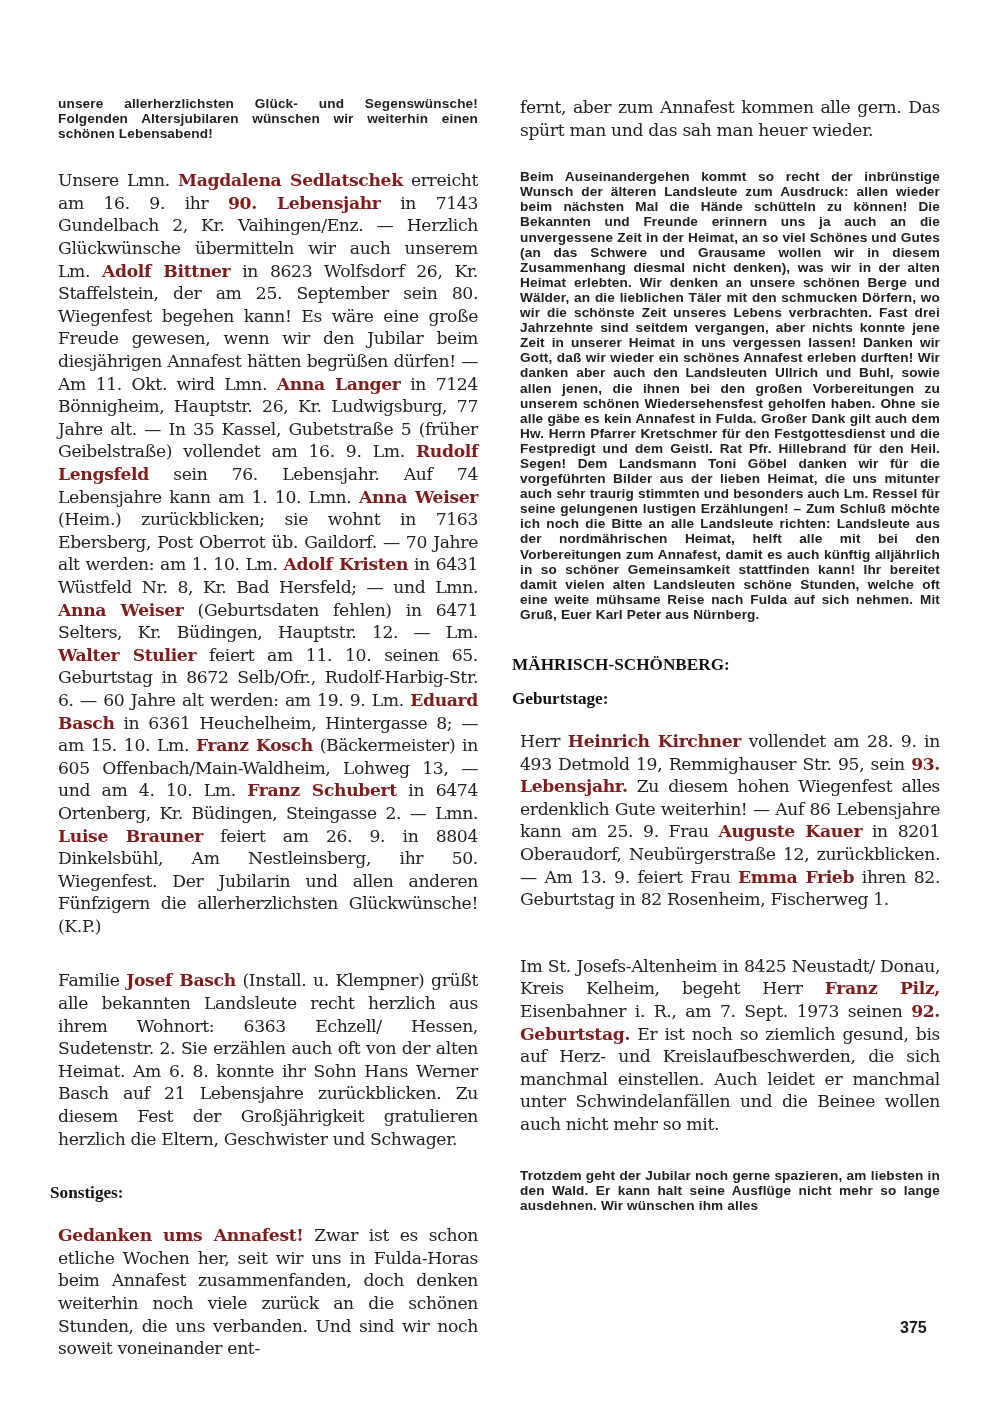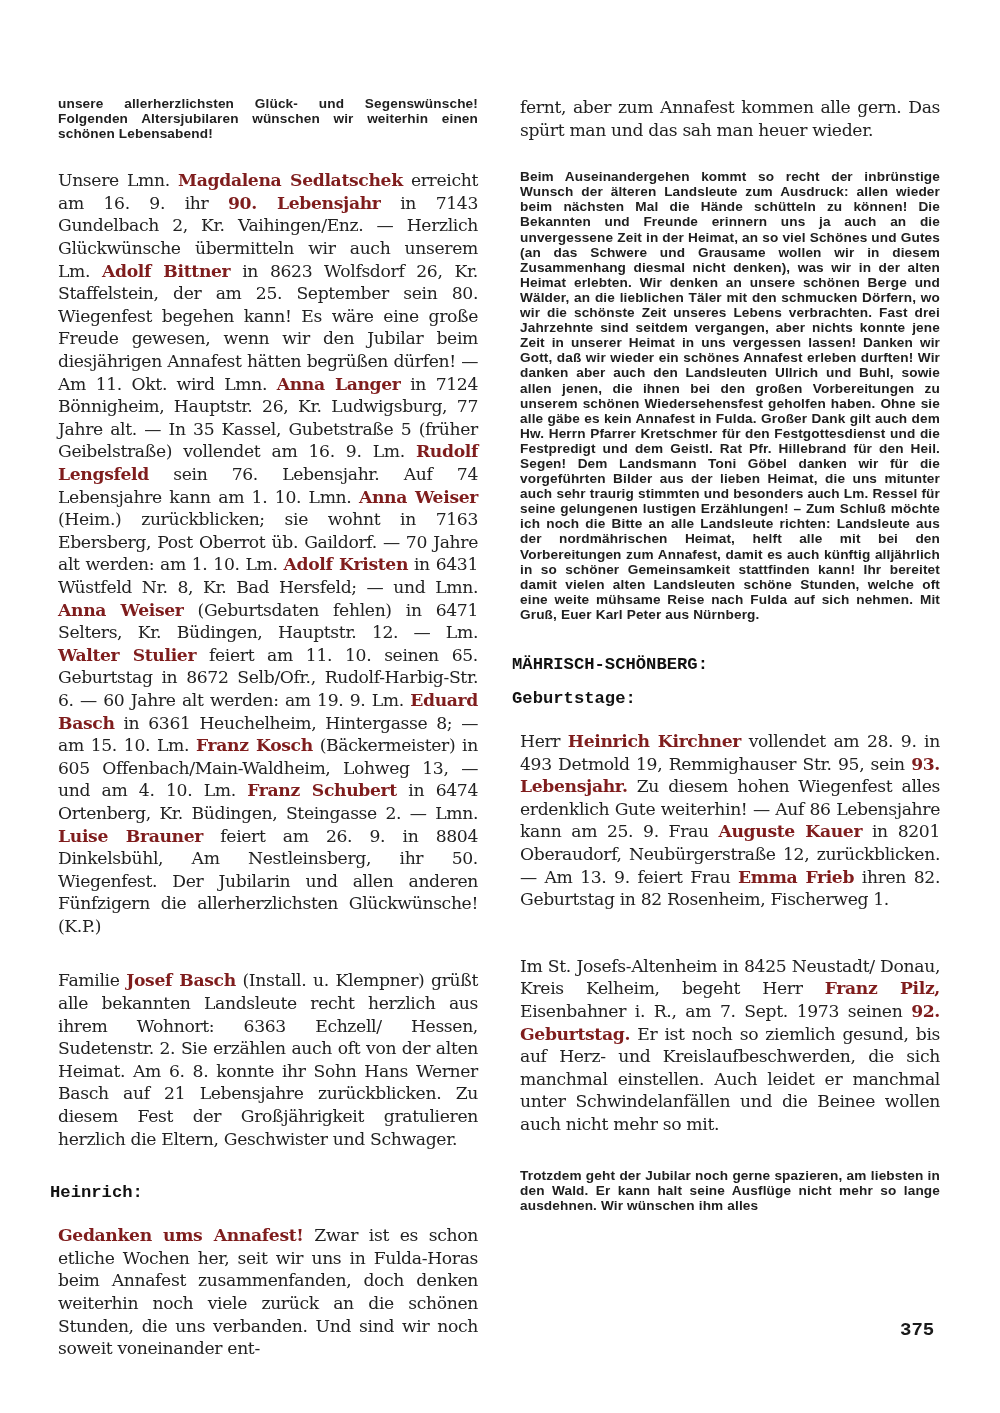--- a/index.html
+++ b/index.html
@@ -5,37 +5,37 @@
   html, body { margin: 0; padding: 0; background: #ffffff; }
   body { width: 1000px; height: 1413px; position: relative; overflow: hidden; color: #1a1a1a; }
   .col { position: absolute; top: 88px; }
   #col-left { left: 50px; width: 436px; }
   #col-right { left: 512px; width: 436px; }
   .p { text-align: justify; margin: 8px; }
   .small { font-family: "Liberation Sans", sans-serif; font-size: 13.6px; line-height: 15.1px; font-weight: bold; letter-spacing: 0.15px; color: #202020; }
   .small b { font-weight: bold; }
   .large { font-family: "DejaVu Serif", serif; font-size: 17.2px; line-height: 22.6px; letter-spacing: -0.35px; color: #222; }
   .large b { font-weight: bold; color: #7f1d1d; }
-  .heading { font-family: Liberation Mono, monospace; font-size: 17.2px; font-weight: bold; line-height: 22px; color: #111; margin: 0; }
+  .heading { font-family: Liberation Serif, serif; font-size: 17.2px; font-weight: bold; line-height: 22px; color: #111; margin: 0; }
   .gap-s { height: 12px; }
   .gap-m { height: 16px; }
   .gap-l { height: 24px; }
-  #page-number { position: absolute; left: 900px; top: 1319px; font-family: Liberation Mono, monospace; font-weight: bold; font-size: 19px; color: #1a1a1a; }
+  #page-number { position: absolute; left: 900px; top: 1319px; font-family: Liberation Sans, sans-serif; font-weight: bold; font-size: 16px; color: #1a1a1a; }
 </style>
 </head>
 <body>
 
 <div id="col-left" class="col">
     <p class="p small"><span>unsere allerherzlichsten Glück- und Segenswünsche! Folgenden Altersjubilaren wünschen wir weiterhin einen schönen Lebensabend!</span></p>
     <div class="gap-s"></div>
     <p class="p large"><span>Unsere Lmn. </span><b>Magdalena Sedlatschek</b><span> erreicht am 16. 9. ihr </span><b>90. Lebensjahr</b><span> in 7143 Gundelbach 2, Kr. Vaihingen/Enz. — Herzlich Glückwünsche übermitteln wir auch unserem Lm. </span><b>Adolf Bittner</b><span> in 8623 Wolfsdorf 26, Kr. Staffelstein, der am 25. September sein 80. Wiegenfest begehen kann! Es wäre eine große Freude gewesen, wenn wir den Jubilar beim diesjährigen Annafest hätten begrüßen dürfen! — Am 11. Okt. wird Lmn. </span><b>Anna Langer</b><span> in 7124 Bönnigheim, Hauptstr. 26, Kr. Ludwigsburg, 77 Jahre alt. — In 35 Kassel, Gubetstraße 5 (früher Geibelstraße) vollendet am 16. 9. Lm. </span><b>Rudolf Lengsfeld</b><span> sein 76. Lebensjahr. Auf 74 Lebensjahre kann am 1. 10. Lmn. </span><b>Anna Weiser</b><span> (Heim.) zurückblicken; sie wohnt in 7163 Ebersberg, Post Oberrot üb. Gaildorf. — 70 Jahre alt werden: am 1. 10. Lm. </span><b>Adolf Kristen</b><span> in 6431 Wüstfeld Nr. 8, Kr. Bad Hersfeld; — und Lmn. </span><b>Anna Weiser</b><span> (Geburtsdaten fehlen) in 6471 Selters, Kr. Büdingen, Hauptstr. 12. — Lm. </span><b>Walter Stulier</b><span> feiert am 11. 10. seinen 65. Geburtstag in 8672 Selb/Ofr., Rudolf-Harbig-Str. 6. — 60 Jahre alt werden: am 19. 9. Lm. </span><b>Eduard Basch</b><span> in 6361 Heuchelheim, Hintergasse 8; — am 15. 10. Lm. </span><b>Franz Kosch</b><span> (Bäckermeister) in 605 Offenbach/Main-Waldheim, Lohweg 13, — und am 4. 10. Lm. </span><b>Franz Schubert</b><span> in 6474 Ortenberg, Kr. Büdingen, Steingasse 2. — Lmn. </span><b>Luise Brauner</b><span> feiert am 26. 9. in 8804 Dinkelsbühl, Am Nestleinsberg, ihr 50. Wiegenfest. Der Jubilarin und allen anderen Fünfzigern die allerherzlichsten Glückwünsche! (K.P.)</span></p>
     <div class="gap-m"></div>
     <p class="p large"><span>Familie </span><b>Josef Basch</b><span> (Install. u. Klempner) grüßt alle bekannten Landsleute recht herzlich aus ihrem Wohnort: 6363 Echzell/ Hessen, Sudetenstr. 2. Sie erzählen auch oft von der alten Heimat. Am 6. 8. konnte ihr Sohn Hans Werner Basch auf 21 Lebensjahre zurückblicken. Zu diesem Fest der Großjährigkeit gratulieren herzlich die Eltern, Geschwister und Schwager.</span></p>
     <div class="gap-l"></div>
-    <h3 class="heading">Heinrich:</h3>
+    <h3 class="heading">Sonstiges:</h3>
     <div class="gap-s"></div>
     <p class="p large"><b>Gedanken ums Annafest!</b><span> Zwar ist es schon etliche Wochen her, seit wir uns in Fulda-Horas beim Annafest zusammenfanden, doch denken weiterhin noch viele zurück an die schönen Stunden, die uns verbanden. Und sind wir noch soweit voneinander ent-</span></p>
   </div>
 <div id="col-right" class="col">
     <p class="p large"><span>fernt, aber zum Annafest kommen alle gern. Das spürt man und das sah man heuer wieder.</span></p>
     <div class="gap-s"></div>
     <p class="p small"><span>Beim Auseinandergehen kommt so recht der inbrünstige Wunsch der älteren Landsleute zum Ausdruck: allen wieder beim nächsten Mal die Hände schütteln zu können! Die Bekannten und Freunde erinnern uns ja auch an die unvergessene Zeit in der Heimat, an so viel Schönes und Gutes (an das Schwere und Grausame wollen wir in diesem Zusammenhang diesmal nicht denken), was wir in der alten Heimat erlebten. Wir denken an unsere schönen Berge und Wälder, an die lieblichen Täler mit den schmucken Dörfern, wo wir die schönste Zeit unseres Lebens verbrachten. Fast drei Jahrzehnte sind seitdem vergangen, aber nichts konnte jene Zeit in unserer Heimat in uns vergessen lassen! Danken wir Gott, daß wir wieder ein schönes Annafest erleben durften! Wir danken aber auch den Landsleuten Ullrich und Buhl, sowie allen jenen, die ihnen bei den großen Vorbereitungen zu unserem schönen Wiedersehensfest geholfen haben. Ohne sie alle gäbe es kein Annafest in Fulda. Großer Dank gilt auch dem Hw. Herrn Pfarrer Kretschmer für den Festgottesdienst und die Festpredigt und dem Geistl. Rat Pfr. Hillebrand für den Heil. Segen! Dem Landsmann Toni Göbel danken wir für die vorgeführten Bilder aus der lieben Heimat, die uns mitunter auch sehr traurig stimmten und besonders auch Lm. Ressel für seine gelungenen lustigen Erzählungen! – Zum Schluß möchte ich noch die Bitte an alle Landsleute richten: Landsleute aus der nordmährischen Heimat, helft alle mit bei den Vorbereitungen zum Annafest, damit es auch künftig alljährlich in so schöner Gemeinsamkeit stattfinden kann! Ihr bereitet damit vielen alten Landsleuten schöne Stunden, welche oft eine weite mühsame Reise nach Fulda auf sich nehmen. Mit Gruß, Euer </span><b>Karl Peter</b><span> aus Nürnberg.</span></p>
     <div class="gap-l"></div>
     <h3 class="heading">MÄHRISCH-SCHÖNBERG:</h3>
     <div class="gap-s"></div>

